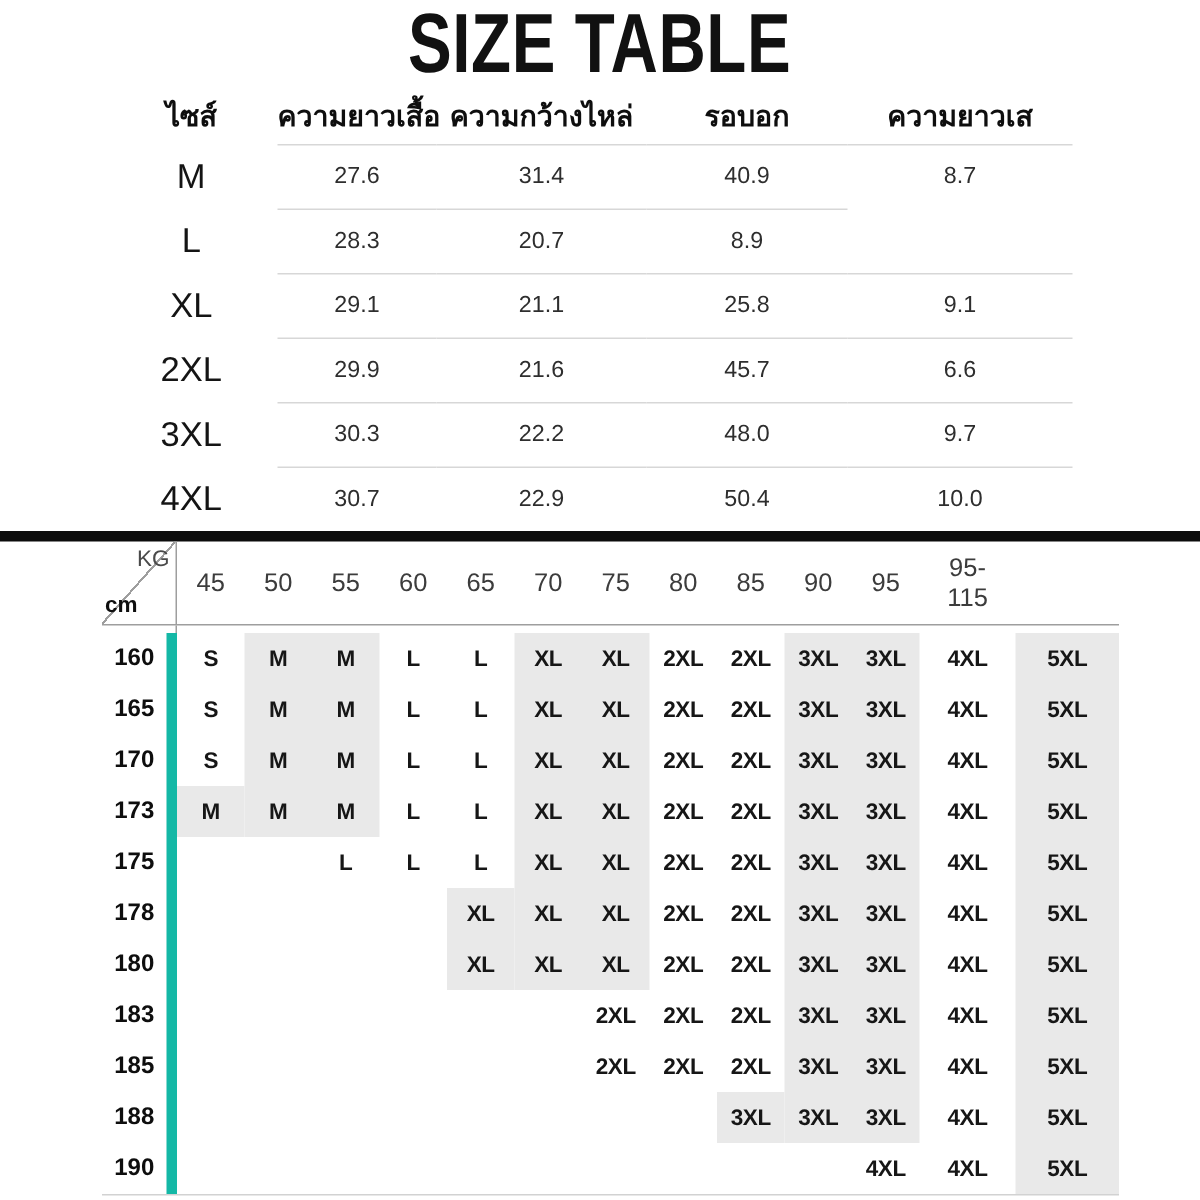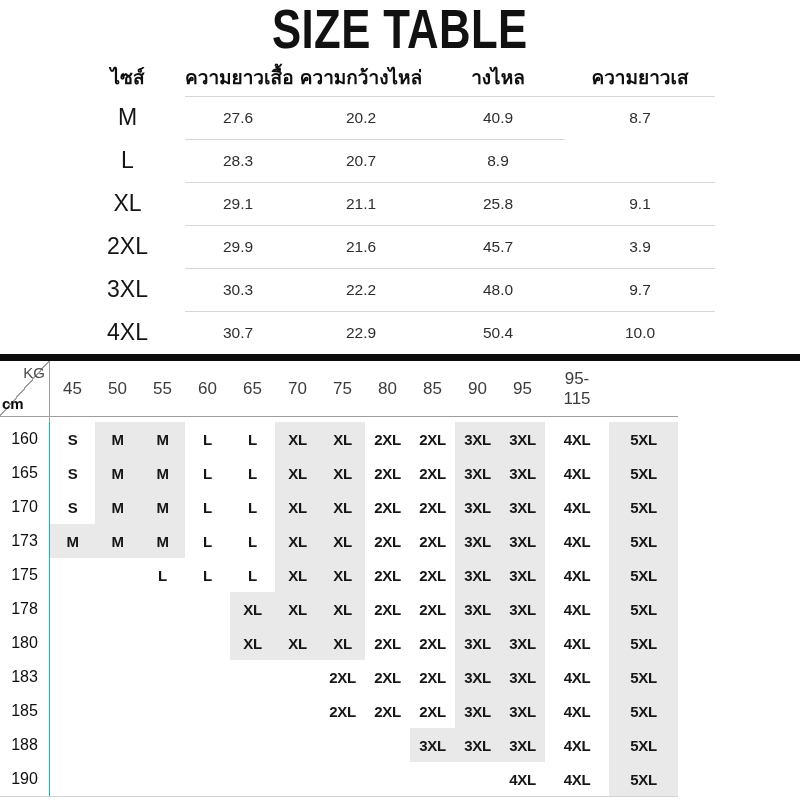--- a/index.html
+++ b/index.html
@@ -35,21 +35,21 @@
   .m-val {
     display: flex; align-items: center; justify-content: center;
     font-size: 15.5px; color: #2e2e2e;
     border-top: 1px solid #d7d7d7;
   }
 
   
   .black-bar { height: 7px; width: 800px; background: #0c0c0c; }
 
   
-  .matrix { width: 678px; }
+  .matrix { margin-left: 68px; width: 678px; }
   .x-header, .x-row {
     display: grid;
     grid-template-columns: 50px repeat(11, 45px) 64px 69px;
   }
   .x-header { height: 56px; border-bottom: 1px solid #9e9e9e; }
   .x-h {
     display: flex; align-items: center; justify-content: center;
     font-size: 17px; color: #3c3c3c; text-align: center;
     white-space: pre-line; line-height: 1.12;
   }
@@ -62,48 +62,48 @@
       #9e9e9e calc(50% + 0.7px),
       transparent calc(50% + 0.7px));
   }
   .corner .kg { position: absolute; top: 3px; right: 4px; font-size: 15px; color: #4a4a4a; }
   .corner .cm { position: absolute; bottom: 4px; left: 2px; font-size: 15px; font-weight: 700; color: #0e0e0e; }
   .x-spacer { width: 50px; height: 5px; border-right: 1px solid #9e9e9e; }
   .x-body { border-bottom: 1px solid #d2d2d2; }
   .x-row { height: 34px; }
   .x-lab {
     display: flex; align-items: center; justify-content: center;
-    font-weight: 400; font-size: 16px; color: #0e0e0e;
-    border-right: 1px solid #14b8a6;
+    font-weight: 700; font-size: 16px; color: #0e0e0e;
+    border-right: 7px solid #14b8a6;
   }
   .x-c {
     display: flex; align-items: center; justify-content: center;
     font-weight: 700; font-size: 15px; color: #161616; letter-spacing: -0.3px;
   }
 </style>
 </head>
 <body>
 
 <div class="title-wrap">
   <div class="title">SIZE TABLE</div>
 </div>
 
 <div class="meas">
   <div class="meas-header">
       <div class="mh-cell">ไซส์</div>
       <div class="mh-cell">ความยาวเสื้อ</div>
       <div class="mh-cell">ความกว้างไหล่</div>
-      <div class="mh-cell">างไหล</div>
+      <div class="mh-cell">รอบอก</div>
       <div class="mh-cell">ความยาวเส</div>
     </div>
   <div class="meas-body">
       <div class="m-row">
         <div class="m-size">M</div>
         <div class="m-val">27.6</div>
-        <div class="m-val">20.2</div>
+        <div class="m-val">31.4</div>
         <div class="m-val">40.9</div>
         <div class="m-val">8.7</div>
       </div>
       <div class="m-row">
         <div class="m-size">L</div>
         <div class="m-val">28.3</div>
         <div class="m-val">20.7</div>
         <div class="m-val">8.9</div>
       </div>
       <div class="m-row">
@@ -111,21 +111,21 @@
         <div class="m-val">29.1</div>
         <div class="m-val">21.1</div>
         <div class="m-val">25.8</div>
         <div class="m-val">9.1</div>
       </div>
       <div class="m-row">
         <div class="m-size">2XL</div>
         <div class="m-val">29.9</div>
         <div class="m-val">21.6</div>
         <div class="m-val">45.7</div>
-        <div class="m-val">3.9</div>
+        <div class="m-val">6.6</div>
       </div>
       <div class="m-row">
         <div class="m-size">3XL</div>
         <div class="m-val">30.3</div>
         <div class="m-val">22.2</div>
         <div class="m-val">48.0</div>
         <div class="m-val">9.7</div>
       </div>
       <div class="m-row">
         <div class="m-size">4XL</div>

